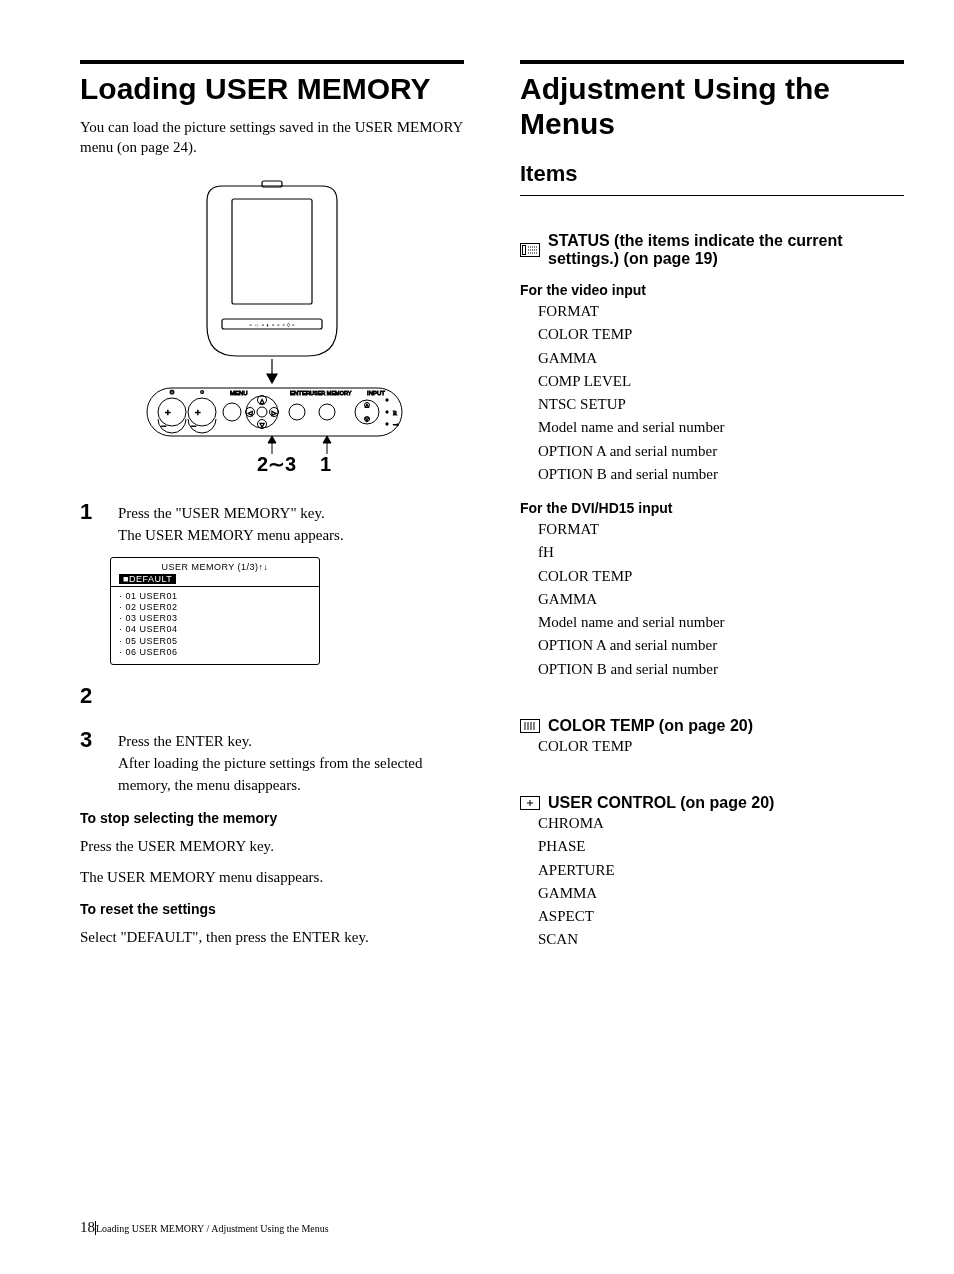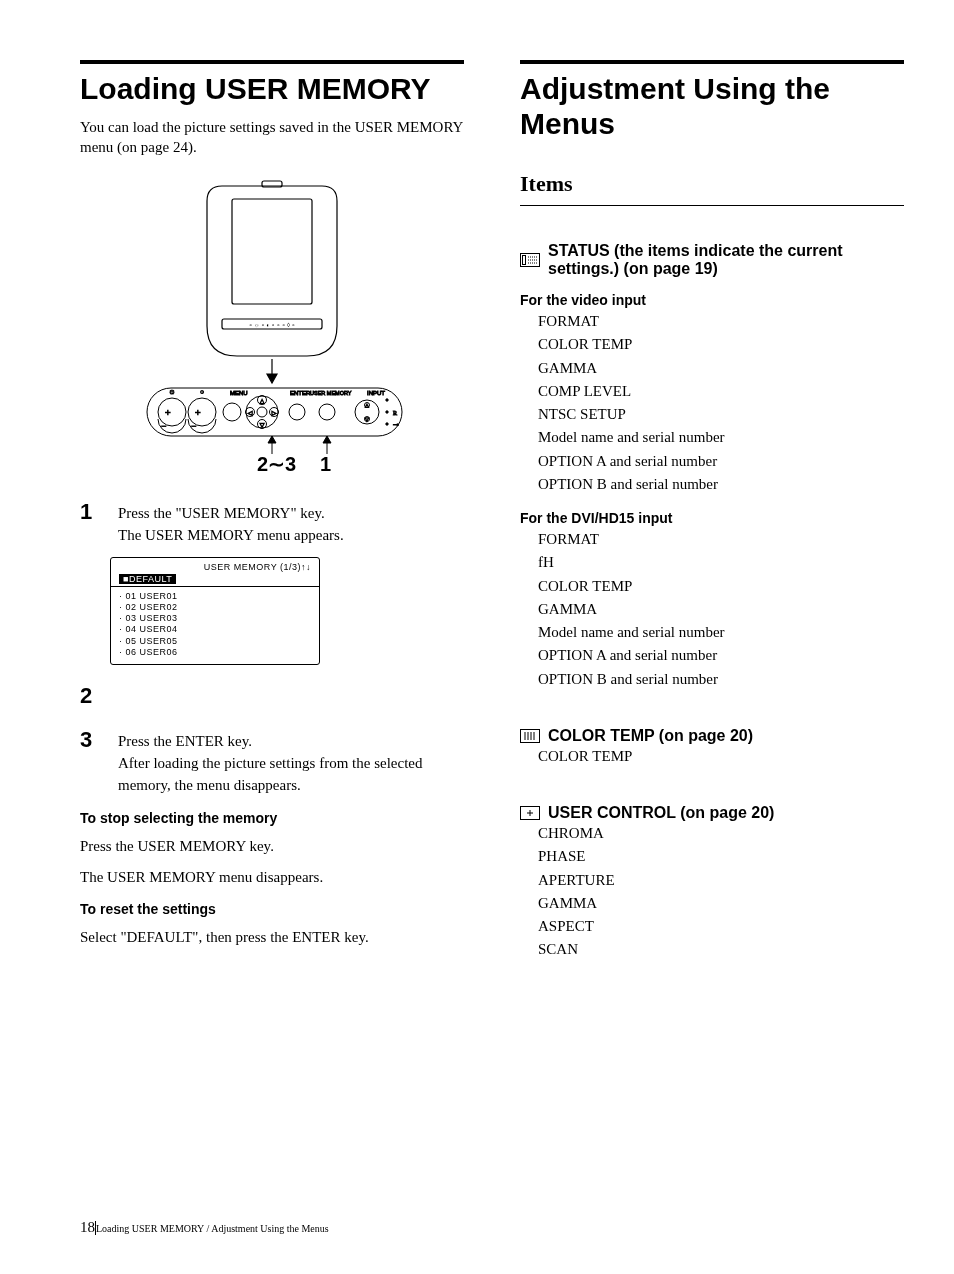--- a/index.html
+++ b/index.html
@@ -31,24 +31,24 @@
     margin: 8px 0 10px 0;
   }
   h1 {
     font-family: Arial, Helvetica, sans-serif;
     font-weight: bold;
     font-size: 30px;
     line-height: 1.15;
     margin-bottom: 10px;
   }
   h2.items {
-    font-family: Liberation Serif, serif;
+    font-family: Liberation Sans, sans-serif;
     font-weight: bold;
     font-size: 22px;
-    margin-top: 30px;
+    margin-top: 20px;
   }
   .body {
     font-size: 15px;
     line-height: 1.35;
     margin-top: 10px;
   }
   .section-head {
     font-family: Arial, Helvetica, sans-serif;
     font-weight: bold;
     font-size: 16px;
@@ -94,21 +94,21 @@
     margin: 10px 0 0 30px;
     border: 1px solid #000;
     border-radius: 3px;
     font-family: Arial, Helvetica, sans-serif;
     font-size: 9px;
     letter-spacing: 0.5px;
   }
   .menu-shot .title {
     padding: 4px 8px 2px 8px;
     display: flex;
-    justify-content: flex-end;
+    justify-content: center;
   }
   .menu-shot .default {
     margin: 0 8px 2px 8px;
     background: #000;
     color: #fff;
     padding: 0 4px;
     width: fit-content;
     text-align: center;
   }
   .menu-shot .entries {

